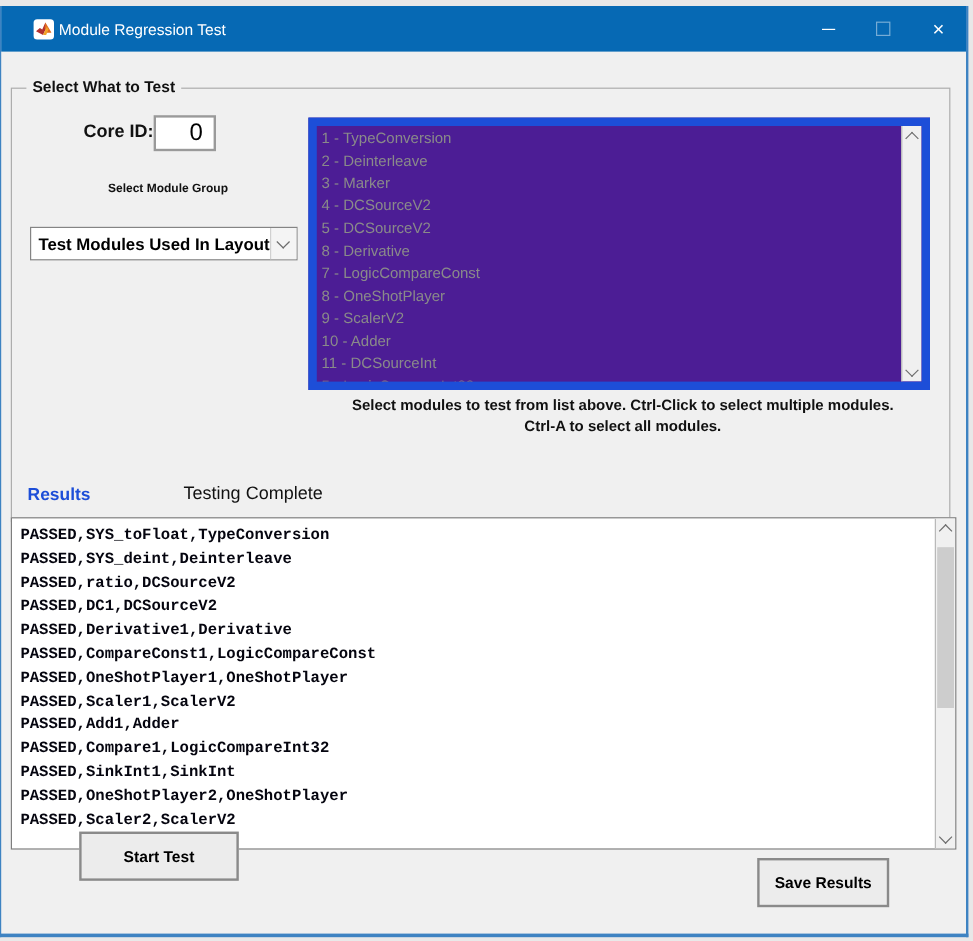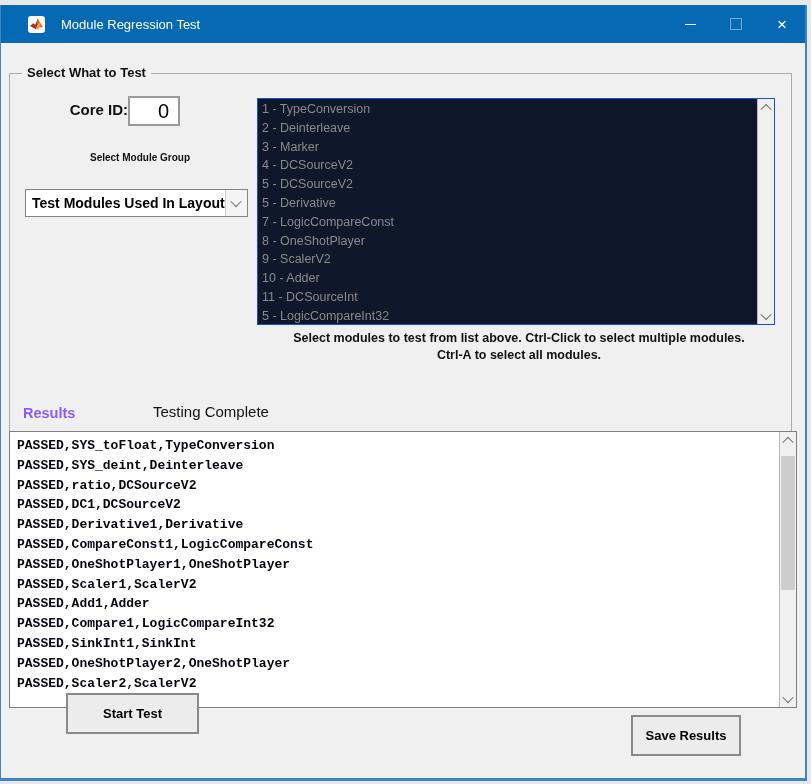--- a/index.html
+++ b/index.html
@@ -16,21 +16,21 @@
   }
   
   #titlebar{
     position:absolute;left:0;top:0;right:0;height:38px;background:#0669b4;
     display:flex;align-items:center;
   }
   .app-icon{
     width:17px;height:17px;margin-left:27px;background:#fff;border-radius:3px;
     display:flex;align-items:center;justify-content:center;flex:0 0 auto;
   }
-  .title-text{color:#fff;font-size:13px;margin-left:16px;flex:1 1 auto;}
+  .title-text{color:#fff;font-size:13px;margin-left:4px;flex:1 1 auto;}
   .caption-btn{
     width:46px;height:38px;display:flex;align-items:center;justify-content:center;
     color:#fff;flex:0 0 auto;cursor:pointer;
   }
   .min-glyph{width:11px;height:0;border-top:1.6px solid #fff;display:block;}
   .max-glyph{width:10px;height:10px;border:1.3px solid rgba(255,255,255,.45);display:block;}
   .close-glyph{font-size:17px;line-height:17px;font-weight:400;}
   
   #group-box{
     position:absolute;left:8px;top:68px;width:783px;height:362px;
@@ -62,41 +62,41 @@
   #dropdown .dd-arrow-zone{
     width:22px;height:100%;border-left:1px solid #d0d0d0;background:#f4f4f4;
     display:flex;align-items:center;justify-content:center;
   }
   .chev{width:7px;height:7px;border-left:1.6px solid #6d6d6d;border-top:1.6px solid #6d6d6d;display:block;}
   .chev.up{transform:rotate(45deg) translate(1px,1px);}
   .chev.down{transform:rotate(225deg) translate(1px,1px);}
   
   #module-listbox{
     position:absolute;left:247px;top:24px;width:518px;height:227px;
-    background:#0f172a;border:1px solid #1d4ed8;box-sizing:border-box;overflow:hidden;
+    background:#4c1d95;border:7px solid #1d4ed8;box-sizing:border-box;overflow:hidden;
   }
   #module-items{position:absolute;left:4px;top:1px;right:20px;}
   .module-item{font-size:12.5px;line-height:18.8px;color:#8a8a8a;white-space:nowrap;}
   .v-scrollbar{
     position:absolute;top:0;right:0;bottom:0;width:17px;background:#f0f0f0;
     border-left:1px solid #b9b9b9;box-sizing:border-box;
   }
   .v-scrollbar .sb-btn{
     position:absolute;left:0;right:0;height:17px;display:flex;align-items:center;justify-content:center;cursor:pointer;
   }
   .v-scrollbar .sb-btn.up{top:0;}
   .v-scrollbar .sb-btn.down{bottom:0;}
   .sb-thumb{position:absolute;left:1px;right:1px;background:#cdcdcd;cursor:pointer;}
   
   .helper{
     position:absolute;left:239px;top:256px;width:540px;text-align:center;
     font-size:12.5px;font-weight:bold;color:#111;line-height:17px;
   }
   
-  #results-label{position:absolute;left:22px;top:400px;font-size:14.5px;font-weight:bold;color:#8b5cf6;}
+  #results-label{position:absolute;left:22px;top:400px;font-size:14.5px;font-weight:bold;color:#1d4ed8;}
   #status-text{position:absolute;left:152px;top:398px;font-size:15px;color:#111;}
   #results-box{
     position:absolute;left:8px;top:426px;width:788px;height:277px;
     background:#fff;border:1px solid #7e7e7e;box-sizing:border-box;overflow:hidden;
   }
   #results-lines{position:absolute;left:7px;top:4px;right:20px;bottom:0;overflow:hidden;}
   .result-line{
     font-family:"Liberation Mono","DejaVu Sans Mono",monospace;
     font-size:13px;font-weight:bold;line-height:19.8px;color:#05050f;white-space:nowrap;
   }
@@ -150,21 +150,21 @@
       </span>
     </div>
 
     <div id="module-listbox">
       <div id="module-items">
           <div class="module-item">1 - TypeConversion</div>
           <div class="module-item">2 - Deinterleave</div>
           <div class="module-item">3 - Marker</div>
           <div class="module-item">4 - DCSourceV2</div>
           <div class="module-item">5 - DCSourceV2</div>
-          <div class="module-item">5 - Derivative</div>
+          <div class="module-item">8 - Derivative</div>
           <div class="module-item">7 - LogicCompareConst</div>
           <div class="module-item">8 - OneShotPlayer</div>
           <div class="module-item">9 - ScalerV2</div>
           <div class="module-item">10 - Adder</div>
           <div class="module-item">11 - DCSourceInt</div>
           <div class="module-item">5 - LogicCompareInt32</div>
         </div>
       <div class="v-scrollbar">
         <span class="sb-btn up">
             <span class="chev up"></span>

